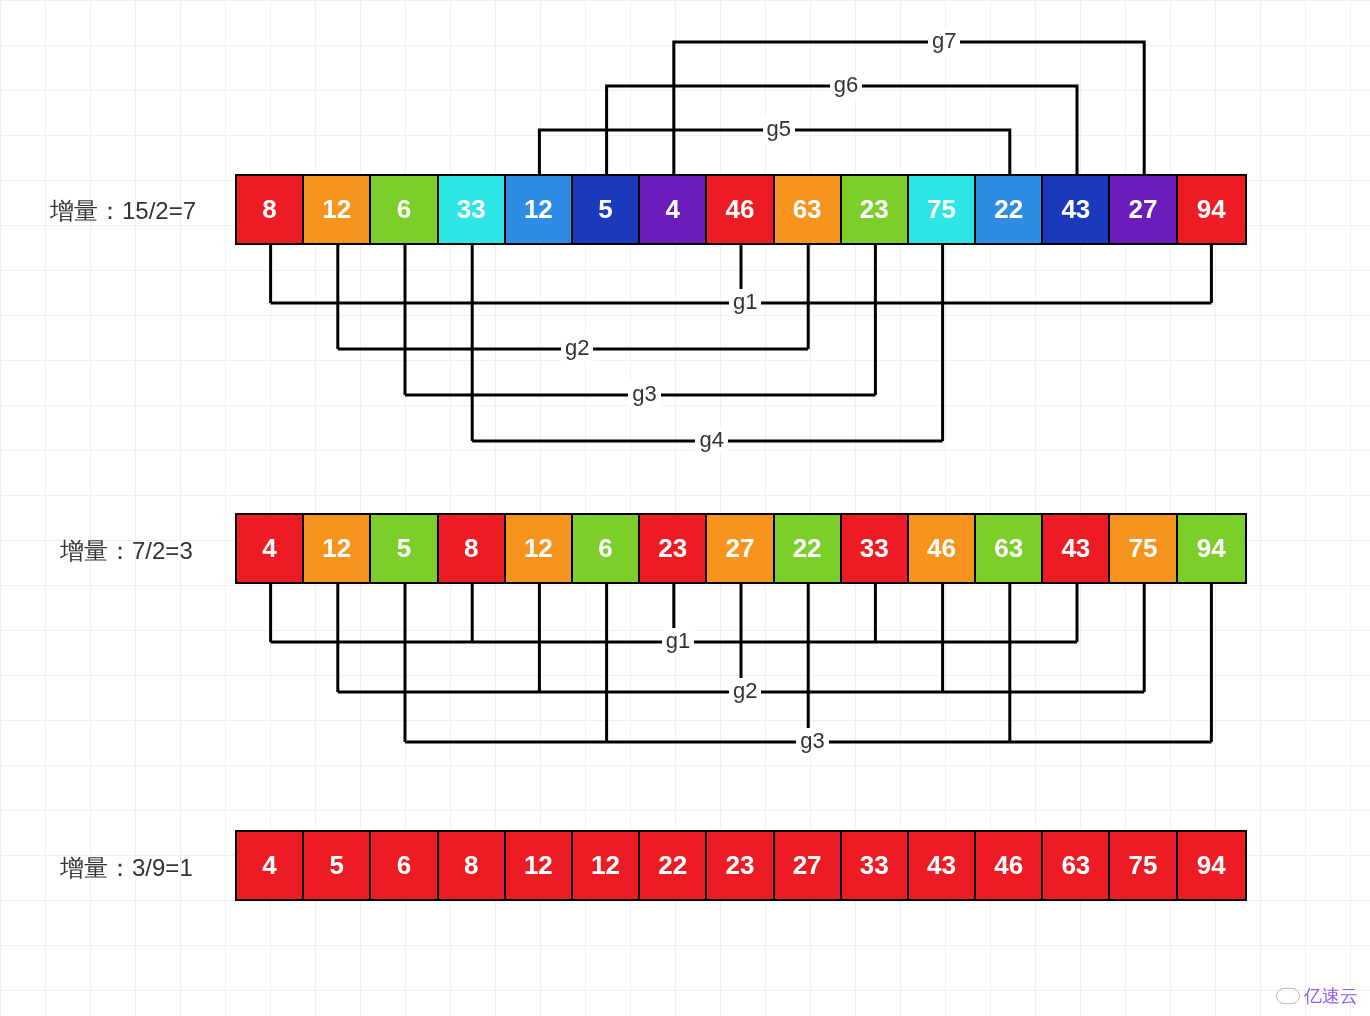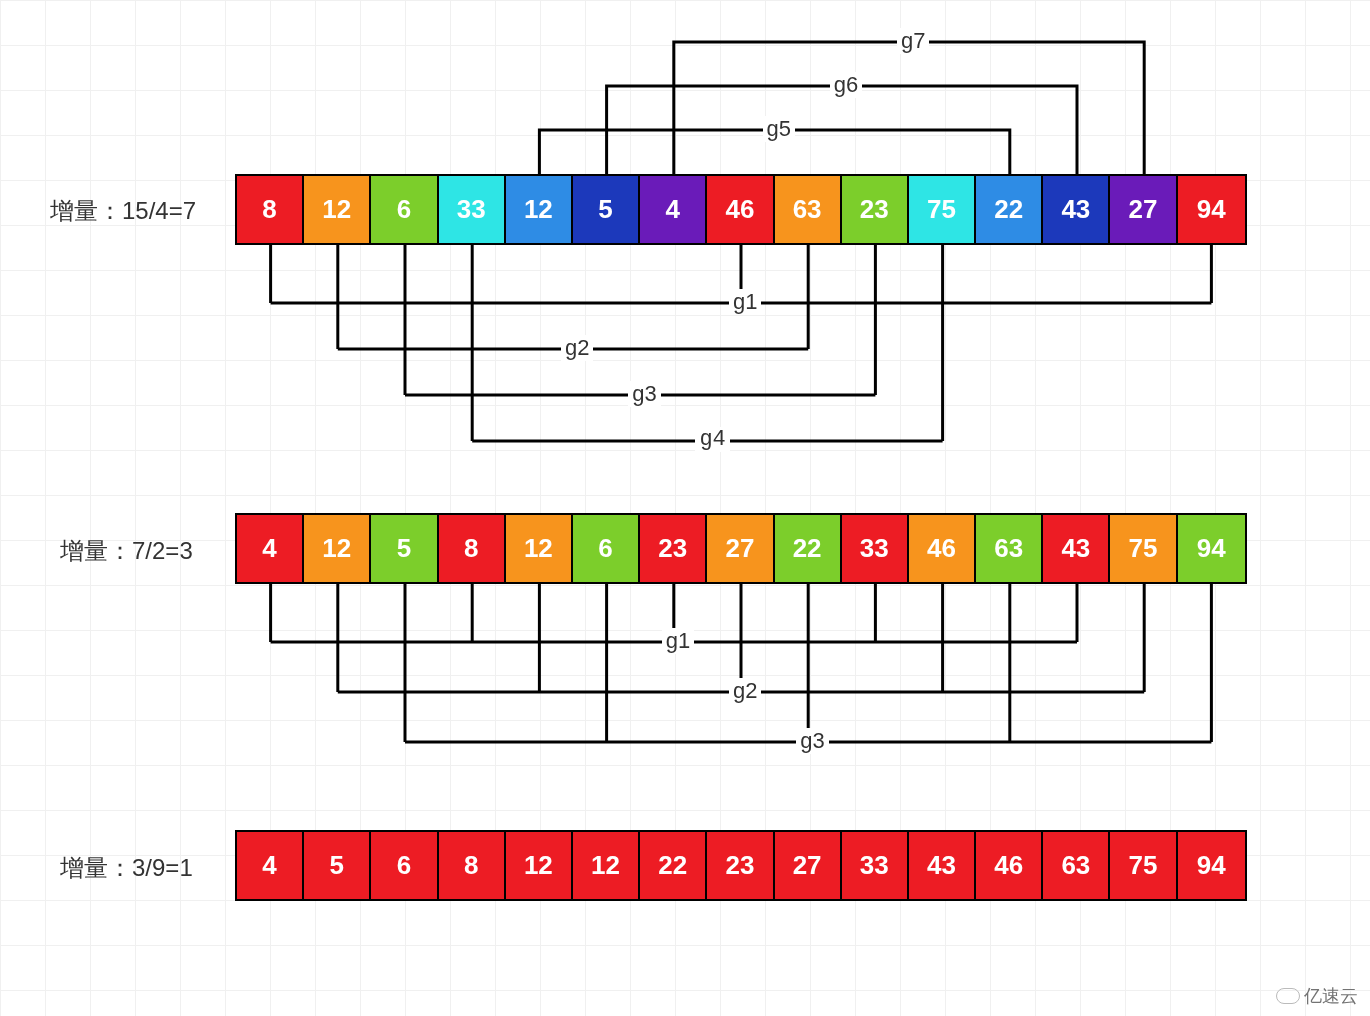--- a/index.html
+++ b/index.html
@@ -52,39 +52,39 @@
   font-size: 22px;
   color: #333;
   background: #fff;
   padding: 0 4px;
 }
 .watermark {
   position: absolute;
   bottom: 8px;
   right: 12px;
   font-size: 18px;
-  color: #737373;
+  color: #8b5cf6;
   display: flex;
   align-items: center;
   gap: 4px;
 }
 .watermark-icon {
   width: 24px;
   height: 16px;
   border: 1.5px solid #bbb;
   border-radius: 8px;
   position: relative;
 }
 </style>
 </head>
 <body>
 
 <div class="grid-bg"></div>
 <div class="content" id="content">
-    <div class="label" style="left: 50px; top: 195px;">增量：15/4=7</div>
+    <div class="label" style="left: 50px; top: 195px;">增量：15/2=7</div>
     <div class="row" style="left: 235px; top: 174px;">
       <div class="cell" style="background: rgb(237, 28, 36);">8</div>
       <div class="cell" style="background: rgb(247, 148, 29);">12</div>
       <div class="cell" style="background: rgb(124, 206, 43);">6</div>
       <div class="cell" style="background: rgb(46, 229, 229);">33</div>
       <div class="cell" style="background: rgb(46, 140, 229);">12</div>
       <div class="cell" style="background: rgb(28, 57, 187);">5</div>
       <div class="cell" style="background: rgb(106, 27, 185);">4</div>
       <div class="cell" style="background: rgb(237, 28, 36);">46</div>
       <div class="cell" style="background: rgb(247, 148, 29);">63</div>
@@ -99,21 +99,21 @@
       <path d="M 539.4 174 L 539.4 130 L 1009.8000000000001 130 L 1009.8000000000001 174" fill="none" stroke="#000" stroke-width="3"></path>
     </svg>
     <div class="conn-label" style="left: 762.6px; top: 116px;">g5</div>
     <svg class="connectors" width="1370" height="1016">
       <path d="M 606.6 174 L 606.6 86 L 1077 86 L 1077 174" fill="none" stroke="#000" stroke-width="3"></path>
     </svg>
     <div class="conn-label" style="left: 829.8px; top: 72px;">g6</div>
     <svg class="connectors" width="1370" height="1016">
       <path d="M 673.8000000000001 174 L 673.8000000000001 42 L 1144.1999999999998 42 L 1144.1999999999998 174" fill="none" stroke="#000" stroke-width="3"></path>
     </svg>
-    <div class="conn-label" style="left: 897px; top: 28px;">g7</div>
+    <div class="conn-label" style="left: 928px; top: 28px;">g7</div>
     <svg class="connectors" width="1370" height="1016">
       <line x1="270.6" y1="303" x2="1211.4" y2="303" stroke="#000" stroke-width="3"></line>
       <line x1="270.6" y1="245" x2="270.6" y2="303" stroke="#000" stroke-width="3"></line>
       <line x1="741.0000000000001" y1="245" x2="741.0000000000001" y2="303" stroke="#000" stroke-width="3"></line>
       <line x1="1211.4" y1="245" x2="1211.4" y2="303" stroke="#000" stroke-width="3"></line>
     </svg>
     <div class="conn-label" style="left: 729px; top: 289px;">g1</div>
     <svg class="connectors" width="1370" height="1016">
       <line x1="337.8" y1="349" x2="808.2" y2="349" stroke="#000" stroke-width="3"></line>
       <line x1="337.8" y1="245" x2="337.8" y2="349" stroke="#000" stroke-width="3"></line>
@@ -124,21 +124,21 @@
       <line x1="405" y1="395" x2="875.4000000000001" y2="395" stroke="#000" stroke-width="3"></line>
       <line x1="405" y1="245" x2="405" y2="395" stroke="#000" stroke-width="3"></line>
       <line x1="875.4000000000001" y1="245" x2="875.4000000000001" y2="395" stroke="#000" stroke-width="3"></line>
     </svg>
     <div class="conn-label" style="left: 628.2px; top: 381px;">g3</div>
     <svg class="connectors" width="1370" height="1016">
       <line x1="472.20000000000005" y1="441" x2="942.6" y2="441" stroke="#000" stroke-width="3"></line>
       <line x1="472.20000000000005" y1="245" x2="472.20000000000005" y2="441" stroke="#000" stroke-width="3"></line>
       <line x1="942.6" y1="245" x2="942.6" y2="441" stroke="#000" stroke-width="3"></line>
     </svg>
-    <div class="conn-label" style="left: 695.4px; top: 427px; font-family: Liberation Mono, monospace;">g4</div>
+    <div class="conn-label" style="left: 695.4px; top: 427px;">g4</div>
     <div class="label" style="left: 60px; top: 535px;">增量：7/2=3</div>
     <div class="row" style="left: 235px; top: 513px;">
       <div class="cell" style="background: rgb(237, 28, 36);">4</div>
       <div class="cell" style="background: rgb(247, 148, 29);">12</div>
       <div class="cell" style="background: rgb(124, 206, 43);">5</div>
       <div class="cell" style="background: rgb(237, 28, 36);">8</div>
       <div class="cell" style="background: rgb(247, 148, 29);">12</div>
       <div class="cell" style="background: rgb(124, 206, 43);">6</div>
       <div class="cell" style="background: rgb(237, 28, 36);">23</div>
       <div class="cell" style="background: rgb(247, 148, 29);">27</div>

